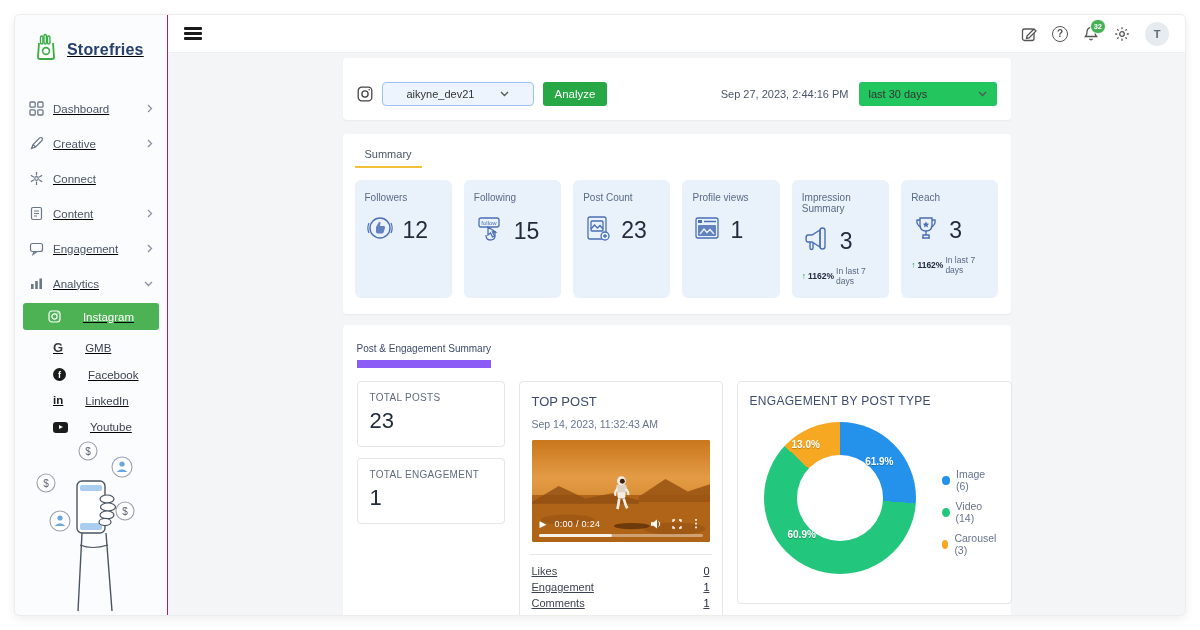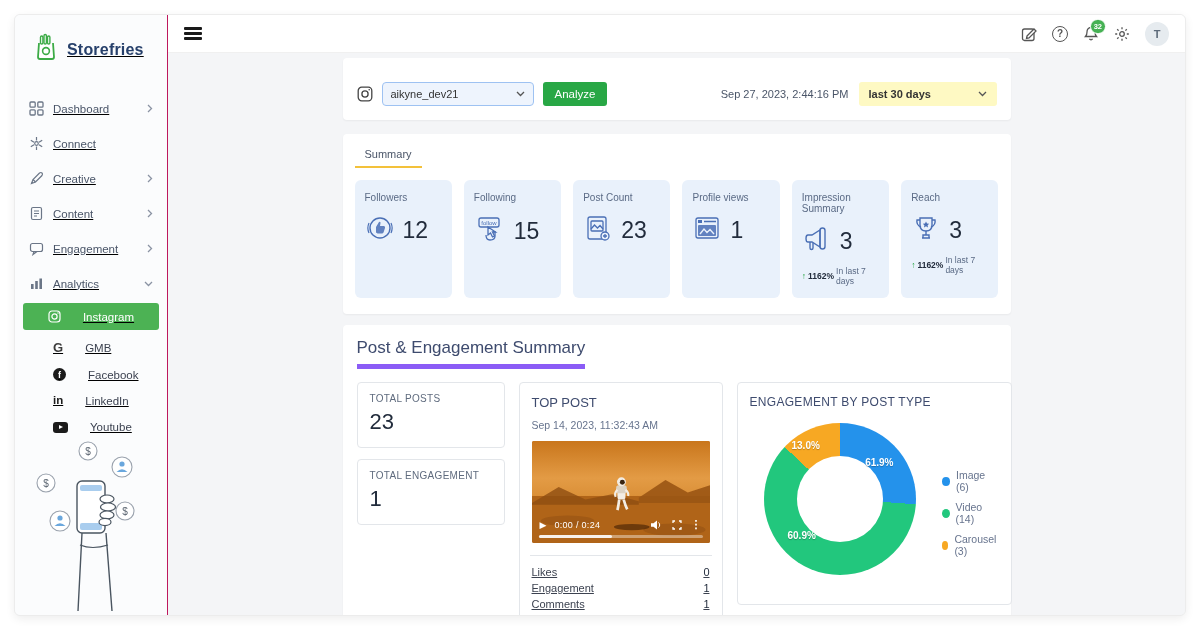--- a/index.html
+++ b/index.html
@@ -58,46 +58,46 @@
   .hdr-row1 { display:flex; align-items:center; }
   .hdr-title { font-size:13px; color:#3e4b6e; font-weight:500; padding-bottom:4px;
                border-bottom:2px solid #2eb150; }
   .hdr-right { margin-left:auto; display:flex; align-items:center; gap:12px; }
   .report-email { display:flex; align-items:center; gap:5px; font-size:11px; color:#4a5568; cursor:pointer; }
   .btn-green { background:#28a745; color:#fff; border:none; font-size:11.5px; font-weight:500;
                padding:6px 12px; border-radius:3px; cursor:pointer; display:flex; align-items:center; gap:6px;
                font-family:"Liberation Sans", sans-serif; }
   .hdr-row2 { display:flex; align-items:center; margin-top:12px; gap:9px; }
   .acct-select { display:flex; align-items:center; width:152px; border:1px solid #9ec2f2; background:#eef4fd;
-                 border-radius:4px; padding:5px 8px; font-size:11px; color:#333; cursor:pointer; }
+                 border-radius:4px; padding:5px 24px; font-size:11px; color:#333; cursor:pointer; }
   .acct-select .sel-chev { margin-left:auto; color:#555; display:flex; }
   .hdr-row2-right { margin-left:auto; display:flex; align-items:center; gap:10px; }
   .timestamp { font-size:11px; color:#4a5568; }
-  .range-select { display:flex; align-items:center; width:138px; background:#fef9c3; border-radius:3px;
-                  padding:6px 10px; font-size:11px; color:#333; cursor:pointer;font-weight:bold; }
+  .range-select { display:flex; align-items:center; width:138px; background:#22c55e; border-radius:3px;
+                  padding:6px 10px; font-size:11px; color:#333; cursor:pointer; }
   .range-select .sel-chev { margin-left:auto; color:#555; display:flex; }
 
   
   .sum-card { padding:10px 12px 16px; margin-bottom:11px; }
   .tab { display:inline-block; font-size:11px; color:#4a5568; padding:4px 10px 6px;
          border-bottom:2px solid #f3c13a; cursor:pointer; }
   .sum-row { display:flex; gap:12px; margin-top:12px; }
   .stat-card { flex:1; background:#e9f1fb; border-radius:6px; padding:12px 10px; min-height:93px; }
   .stat-label { font-size:10px; color:#5a6a85; }
   .stat-main { display:flex; align-items:center; gap:8px; margin-top:10px; }
   .stat-main svg { color:#4a6fb5; }
   .stat-value { font-size:23px; color:#222c3c; font-weight:500; }
   .stat-delta { font-size:8.5px; margin-top:8px; color:#5a6a85; display:flex; align-items:center; gap:2px; }
   .stat-delta .arrow { color:#28a745; font-weight:700; }
   .stat-delta b { color:#222c3c; }
 
   
   .pe-card { padding:13px 14px 14px; margin-bottom:13px; }
-  .sec-title { display:inline-block; font-size:17px; color:#3e4b6e; padding-bottom:6px;
-               border-bottom:5px solid #8b5cf6; }
+  .sec-title { display:inline-block; font-size:10px; color:#3e4b6e; padding-bottom:6px;
+               border-bottom:8px solid #8b5cf6; }
   .pe-body { display:flex; gap:14px; margin-top:13px; align-items:flex-start; }
   .pe-left { width:148px; min-width:148px; }
   .mini-box { border:1px solid #e3e6ea; border-radius:4px; padding:10px 12px 12px; margin-bottom:11px; }
   .mini-label { font-size:10px; color:#5f6b7e; letter-spacing:.3px; }
   .mini-value { font-size:22px; color:#222c3c; margin-top:5px; }
   .toppost-box { width:204px; min-width:204px; border:1px solid #e3e6ea; border-radius:4px; padding:12px; }
   .tp-title { font-size:13px; color:#3e4b6e; }
   .tp-date { font-size:10.5px; color:#67748e; margin:9px 0 10px; }
   .video { position:relative; width:178px; height:102px; border-radius:2px; overflow:hidden; background:#b4681a; }
   .vid-controls { position:absolute; left:0; right:0; bottom:12px; display:flex; align-items:center;
@@ -162,45 +162,45 @@
           <span class="chev">
             <svg width="6" height="9" viewBox="0 0 6 9" fill="none" stroke="currentColor" stroke-width="1.3">
                 <polyline points="1,1 4.5,4.5 1,8"></polyline>
               </svg>
           </span>
         </div>
 
         <div class="menu-item">
           <span class="mi-icon">
             <svg width="15" height="15" viewBox="0 0 15 15" fill="none" stroke="currentColor" stroke-width="1.2">
+              <path d="M2.5 12.5 L4 8.5 L10.5 2 Q12 1 13 2 Q14 3 13 4.5 L6.5 11 Z"></path>
+              <line x1="4" y1="8.5" x2="6.5" y2="11"></line>
+            </svg>
+          </span>
+          <span>Creative</span>
+          <span class="chev">
+            <svg width="6" height="9" viewBox="0 0 6 9" fill="none" stroke="currentColor" stroke-width="1.3">
+                <polyline points="1,1 4.5,4.5 1,8"></polyline>
+              </svg>
+          </span>
+        </div>
+
+        <div class="menu-item">
+          <span class="mi-icon">
+            <svg width="15" height="15" viewBox="0 0 15 15" fill="none" stroke="currentColor" stroke-width="1.2">
               <circle cx="7.5" cy="7.5" r="1.8"></circle>
                 <line x1="7.5" y1="1" x2="7.5" y2="4.5"></line>
                 <line x1="7.5" y1="10.5" x2="7.5" y2="14"></line>
               <line x1="1.8" y1="4.2" x2="5" y2="6.2"></line>
                 <line x1="10" y1="8.8" x2="13.2" y2="10.8"></line>
               <line x1="1.8" y1="10.8" x2="5" y2="8.8"></line>
                 <line x1="10" y1="6.2" x2="13.2" y2="4.2"></line>
             </svg>
           </span>
           <span>Connect</span>
-        </div>
-
-        <div class="menu-item">
-          <span class="mi-icon">
-            <svg width="15" height="15" viewBox="0 0 15 15" fill="none" stroke="currentColor" stroke-width="1.2">
-              <path d="M2.5 12.5 L4 8.5 L10.5 2 Q12 1 13 2 Q14 3 13 4.5 L6.5 11 Z"></path>
-              <line x1="4" y1="8.5" x2="6.5" y2="11"></line>
-            </svg>
-          </span>
-          <span>Creative</span>
-          <span class="chev">
-            <svg width="6" height="9" viewBox="0 0 6 9" fill="none" stroke="currentColor" stroke-width="1.3">
-                <polyline points="1,1 4.5,4.5 1,8"></polyline>
-              </svg>
-          </span>
         </div>
 
         <div class="menu-item">
           <span class="mi-icon">
             <svg width="15" height="15" viewBox="0 0 15 15" fill="none" stroke="currentColor" stroke-width="1.2">
               <rect x="2.5" y="1.5" width="10" height="12" rx="1.5"></rect>
               <line x1="5" y1="5" x2="10" y2="5"></line>
                 <line x1="5" y1="7.5" x2="10" y2="7.5"></line>
                 <line x1="5" y1="10" x2="8" y2="10"></line>
             </svg>

